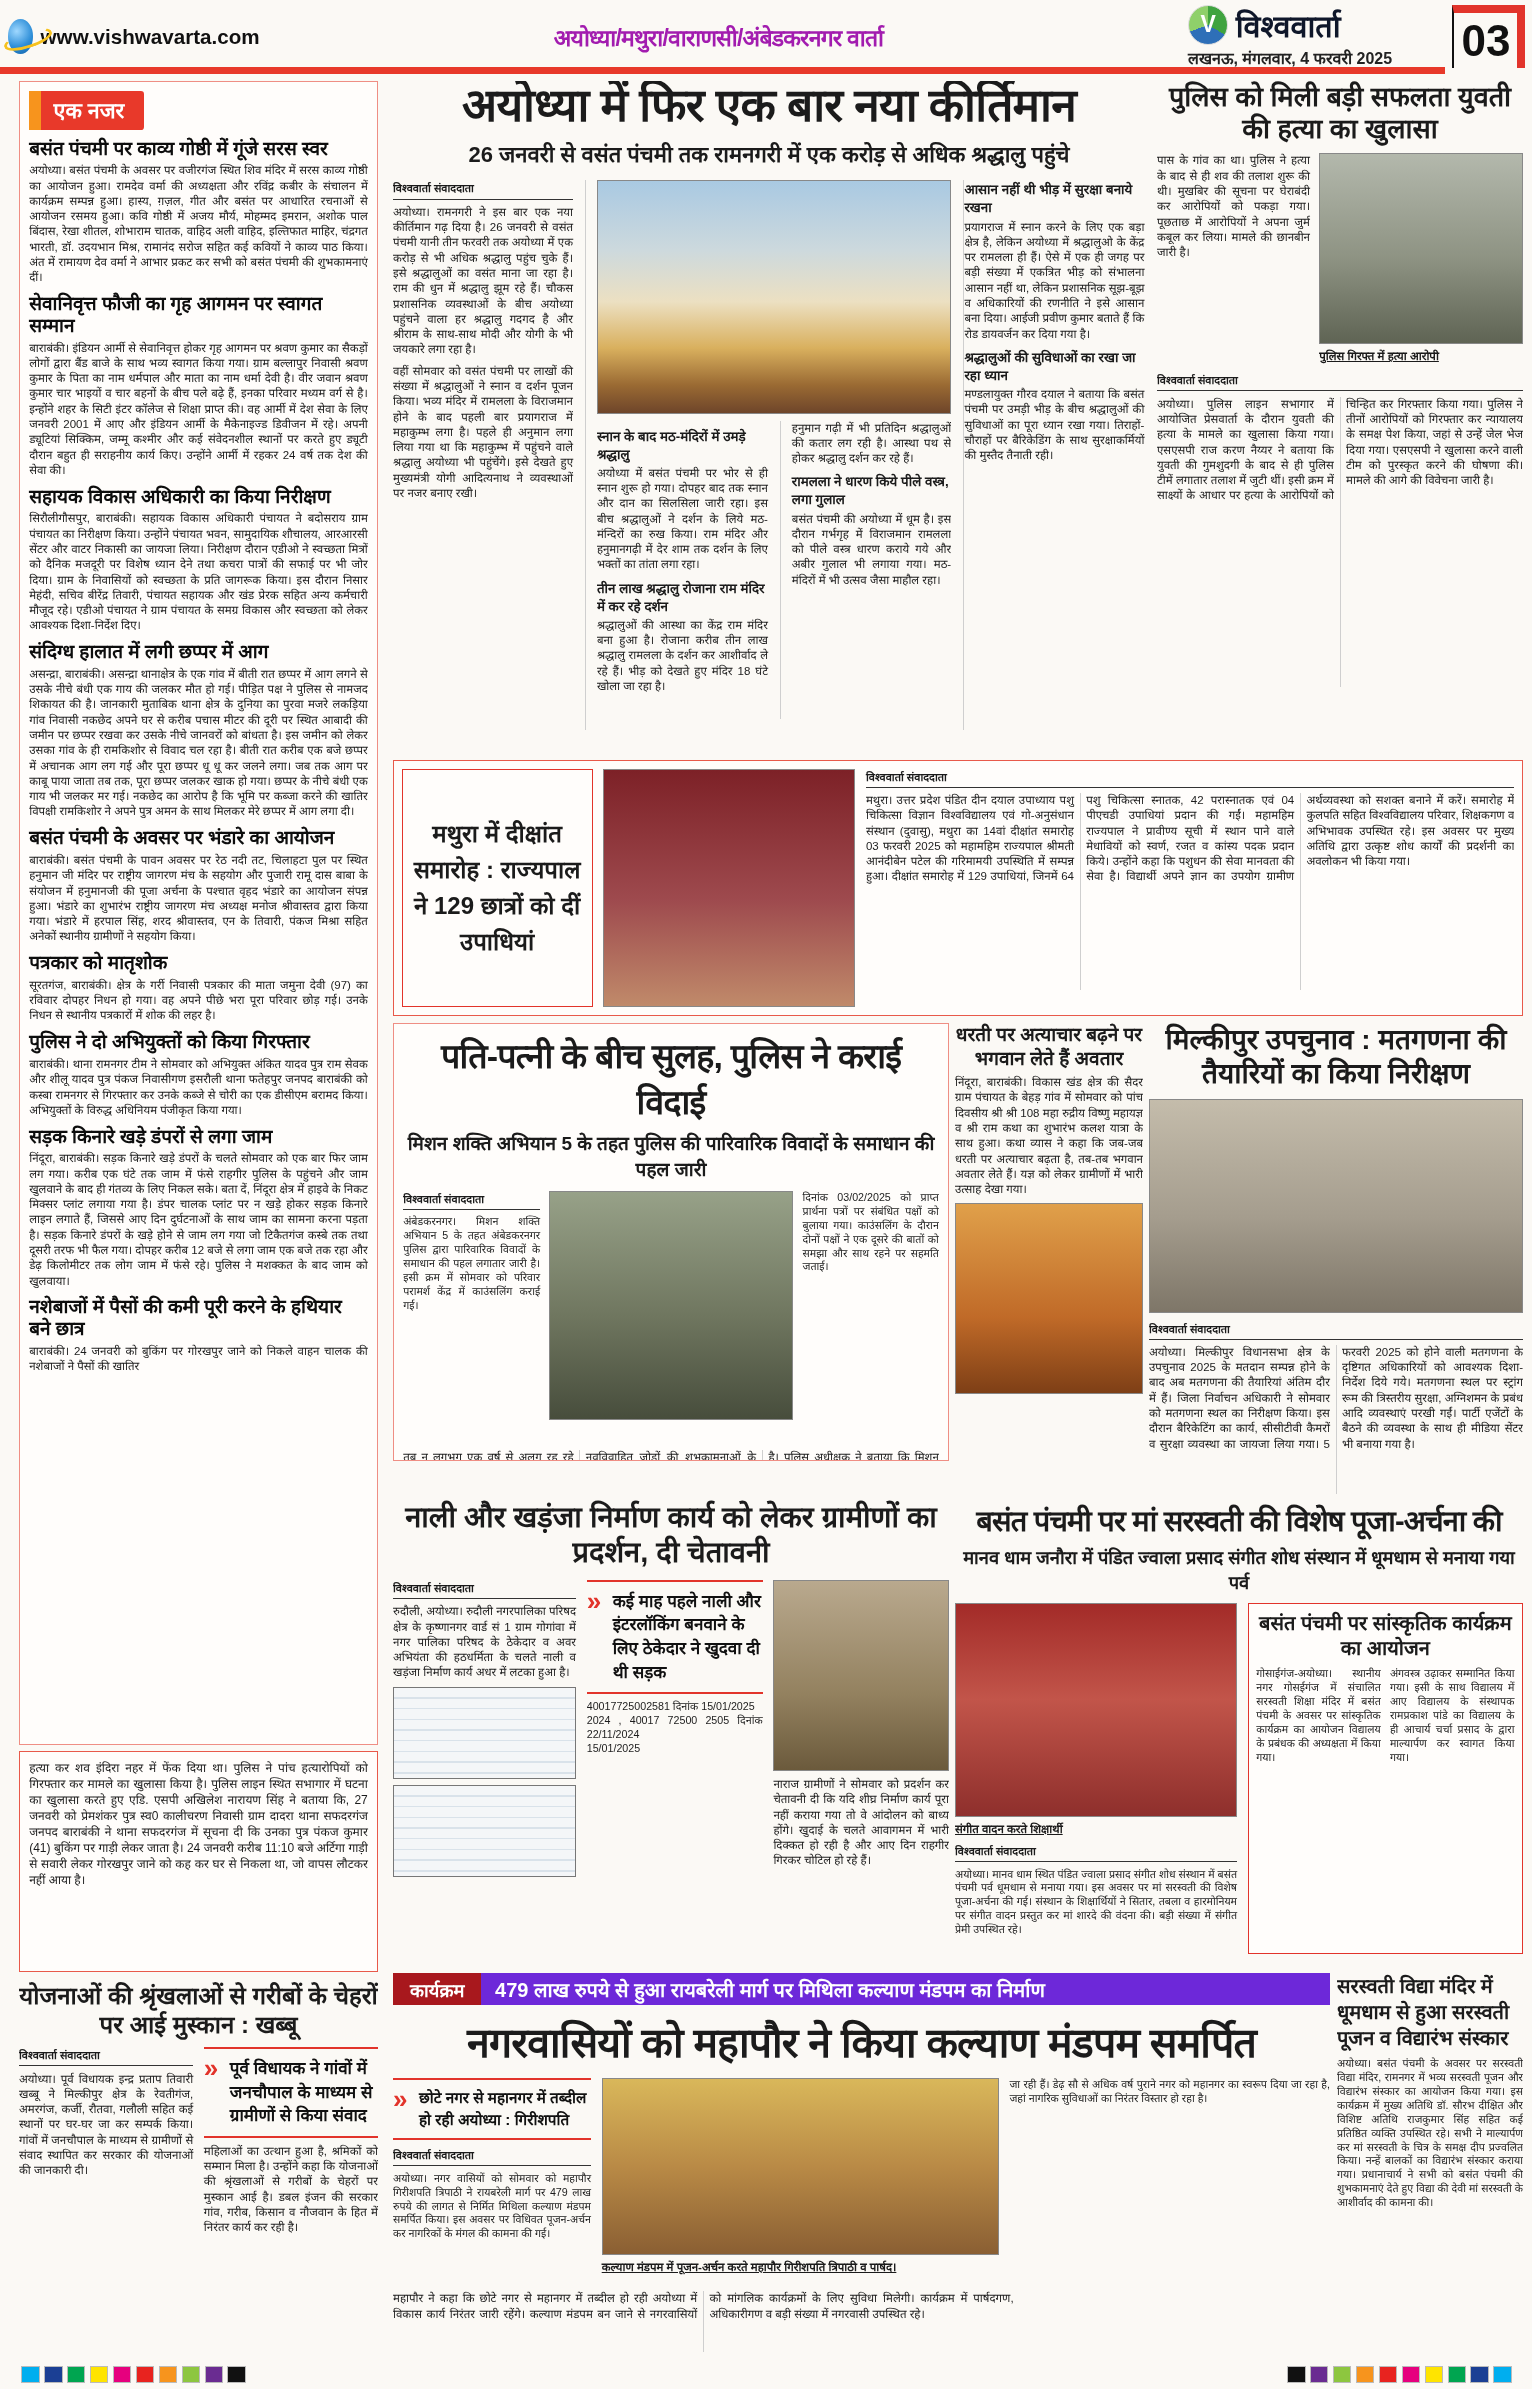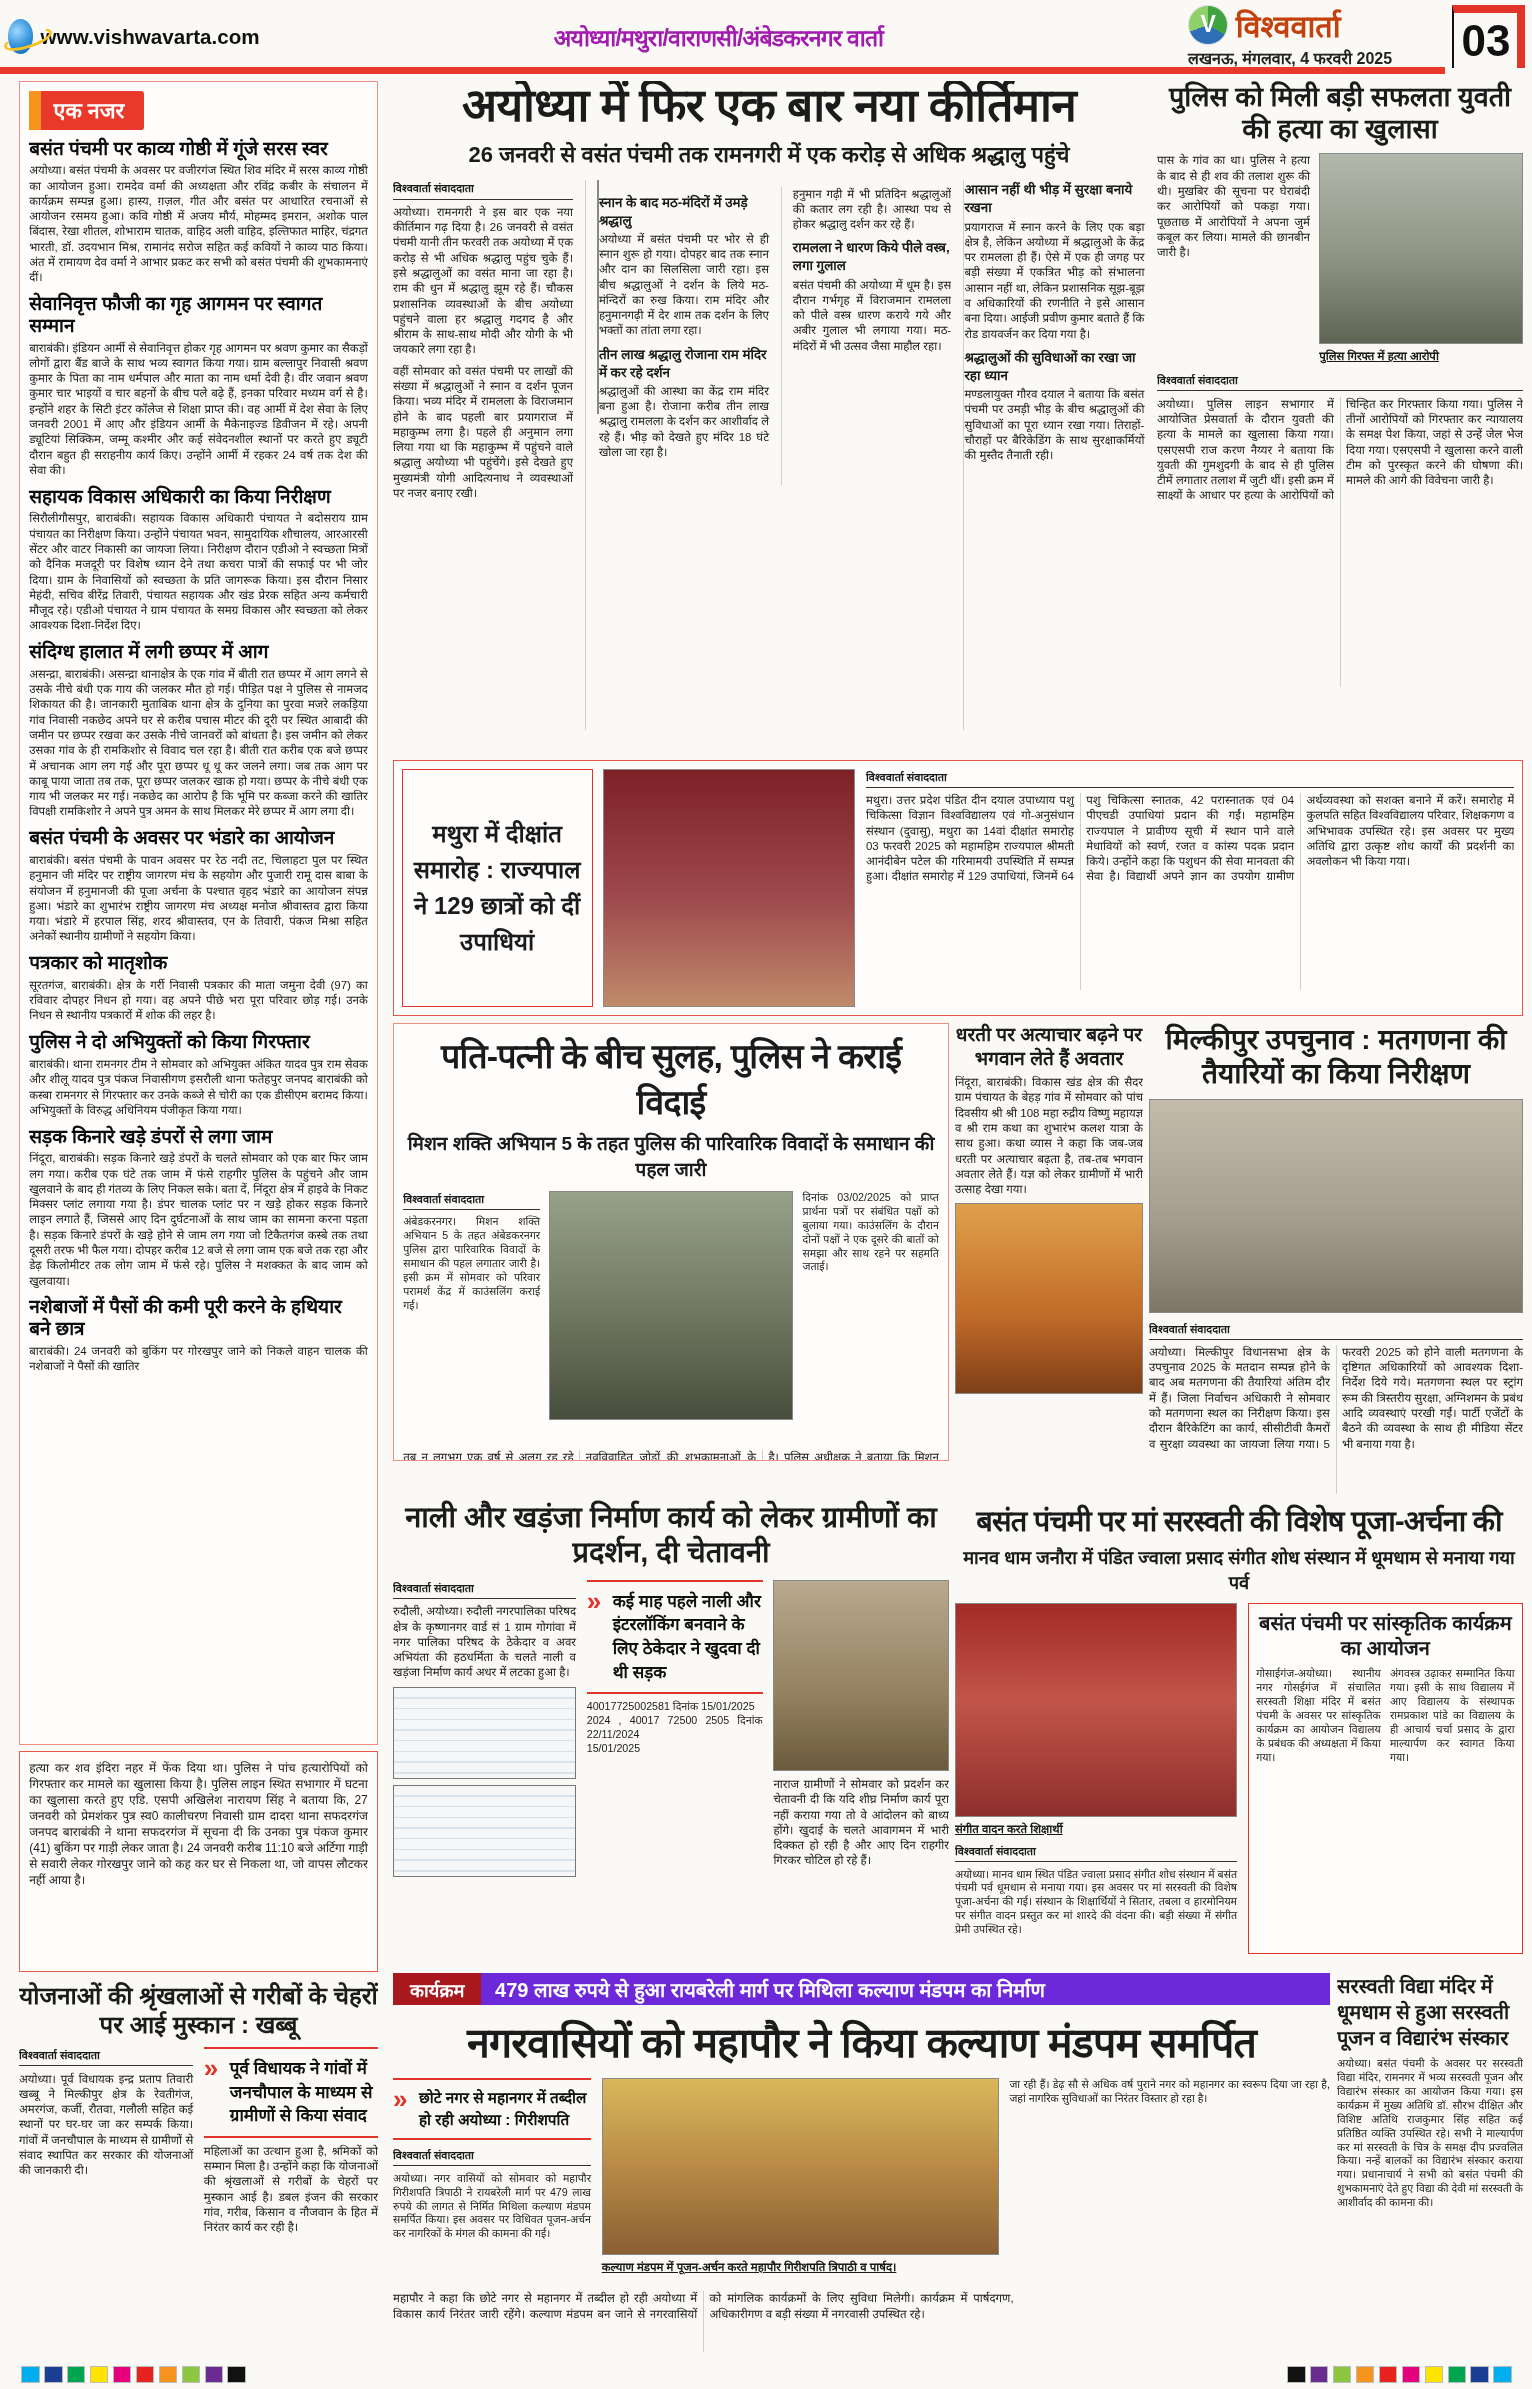--- a/index.html
+++ b/index.html
@@ -20,21 +20,21 @@
   .ie-globe::after { content:""; position:absolute; left:-4.6px; top:12.2px; width:44px; height:10.7px;
     border:3.1px solid #f7c21e; border-top-color:transparent; border-radius:50%; transform:rotate(-18deg); }
   .site-url { font-size:20.6px; font-weight:800; color:#111; }
   .section-title { flex:1; text-align:center; font-size:23px; font-weight:800; color:#a21caf; letter-spacing:-0.8px; }
   .brandwrap { display:flex; flex-direction:column; align-items:flex-start; width:275px; padding-left:10.7px; }
   .brandrow { display:flex; align-items:center; gap:7.6px; }
   .vv-logo { width:40px; height:40px; border-radius:50%;
     background:conic-gradient(#3fa33f 0 120deg, #2e6fb8 120deg 250deg, #8fd06a 250deg 360deg);
     color:#fff; font-weight:800; font-size:23px; display:flex; align-items:center; justify-content:center;
     border:1.5px solid #dcdcdc; }
-  .brand-name { font-size:30.5px; font-weight:800; color:#c2410c; }
+  .brand-name { font-size:30.5px; font-weight:800; color:#0f172a; }
   .dateline { font-size:16px; font-weight:700; color:#222; margin-top:1.5px; }
   .pagebox { width:73px; height:63px; margin-left:auto; border-top:8.4px solid #e2342b; border-right:8.4px solid #e2342b;
     border-left:2.3px solid #111; display:flex; align-items:center; justify-content:center;
     font-size:44px; font-weight:800; color:#111; }
   .head-rule { left:0; top:67px; width:1445px; height:6.9px; background:#e8392a; }
 
   
   .body-txt { font-size:11.5px; line-height:1.33; text-align:justify; color:#1c1c1c; }
   .body-sm  { font-size:10.7px; line-height:1.3; text-align:justify; color:#1c1c1c; }
   .byline { font-weight:700; font-size:11px; border-bottom:1.1px solid #333; padding-bottom:3.1px; margin-bottom:5.3px; display:block; }
@@ -60,21 +60,21 @@
   
   .khabbu { left:19px; top:1982px; width:359px; height:371px; }
   .khabbu-hd { font-size:24px; font-weight:800; line-height:1.2; text-align:center; margin-bottom:7.6px; }
   .khabbu-grid { display:grid; grid-template-columns:1fr 1fr; gap:10.7px; }
 
   
   .lead { left:393px; top:81px; width:752px; height:673px; }
   .lead-hd { font-size:46px; font-weight:800; text-align:center; letter-spacing:-0.8px; line-height:1.08; }
   .lead-sub { font-size:22px; font-weight:800; text-align:center; margin-top:7.6px; }
   .lead-grid { display:grid; grid-template-columns:180px 366px 181px; gap:12.2px; margin-top:12.2px; height:550px; overflow:hidden; }
-  .lead-colmid { display:flex; flex-direction:row; }
+  .lead-colmid { display:flex; flex-direction:column; }
   .lead-photo { height:234px; border:0.8px solid #888;
     background:linear-gradient(#a9c9e2 0%, #cdd9dd 30%, #ece0c2 52%, #d9b05e 72%, #9a6a33 88%, #6e452a 100%); }
   .lead-under { display:grid; grid-template-columns:1fr 1fr; gap:12.2px; margin-top:6.1px; }
   .vrule { border-left:0.8px solid #cfcfcf; }
 
   
   .crime { left:1157px; top:81px; width:366px; height:673px; }
   .crime-hd { font-size:27px; font-weight:800; line-height:1.2; text-align:center; }
   .crime-top { display:grid; grid-template-columns:153px 1fr; gap:9.2px; margin-top:7.6px; }
   .crime-photo { height:191px; background:linear-gradient(#b3b8ac 0%, #8e9383 55%, #5f6454 100%); border:0.8px solid #888; }

